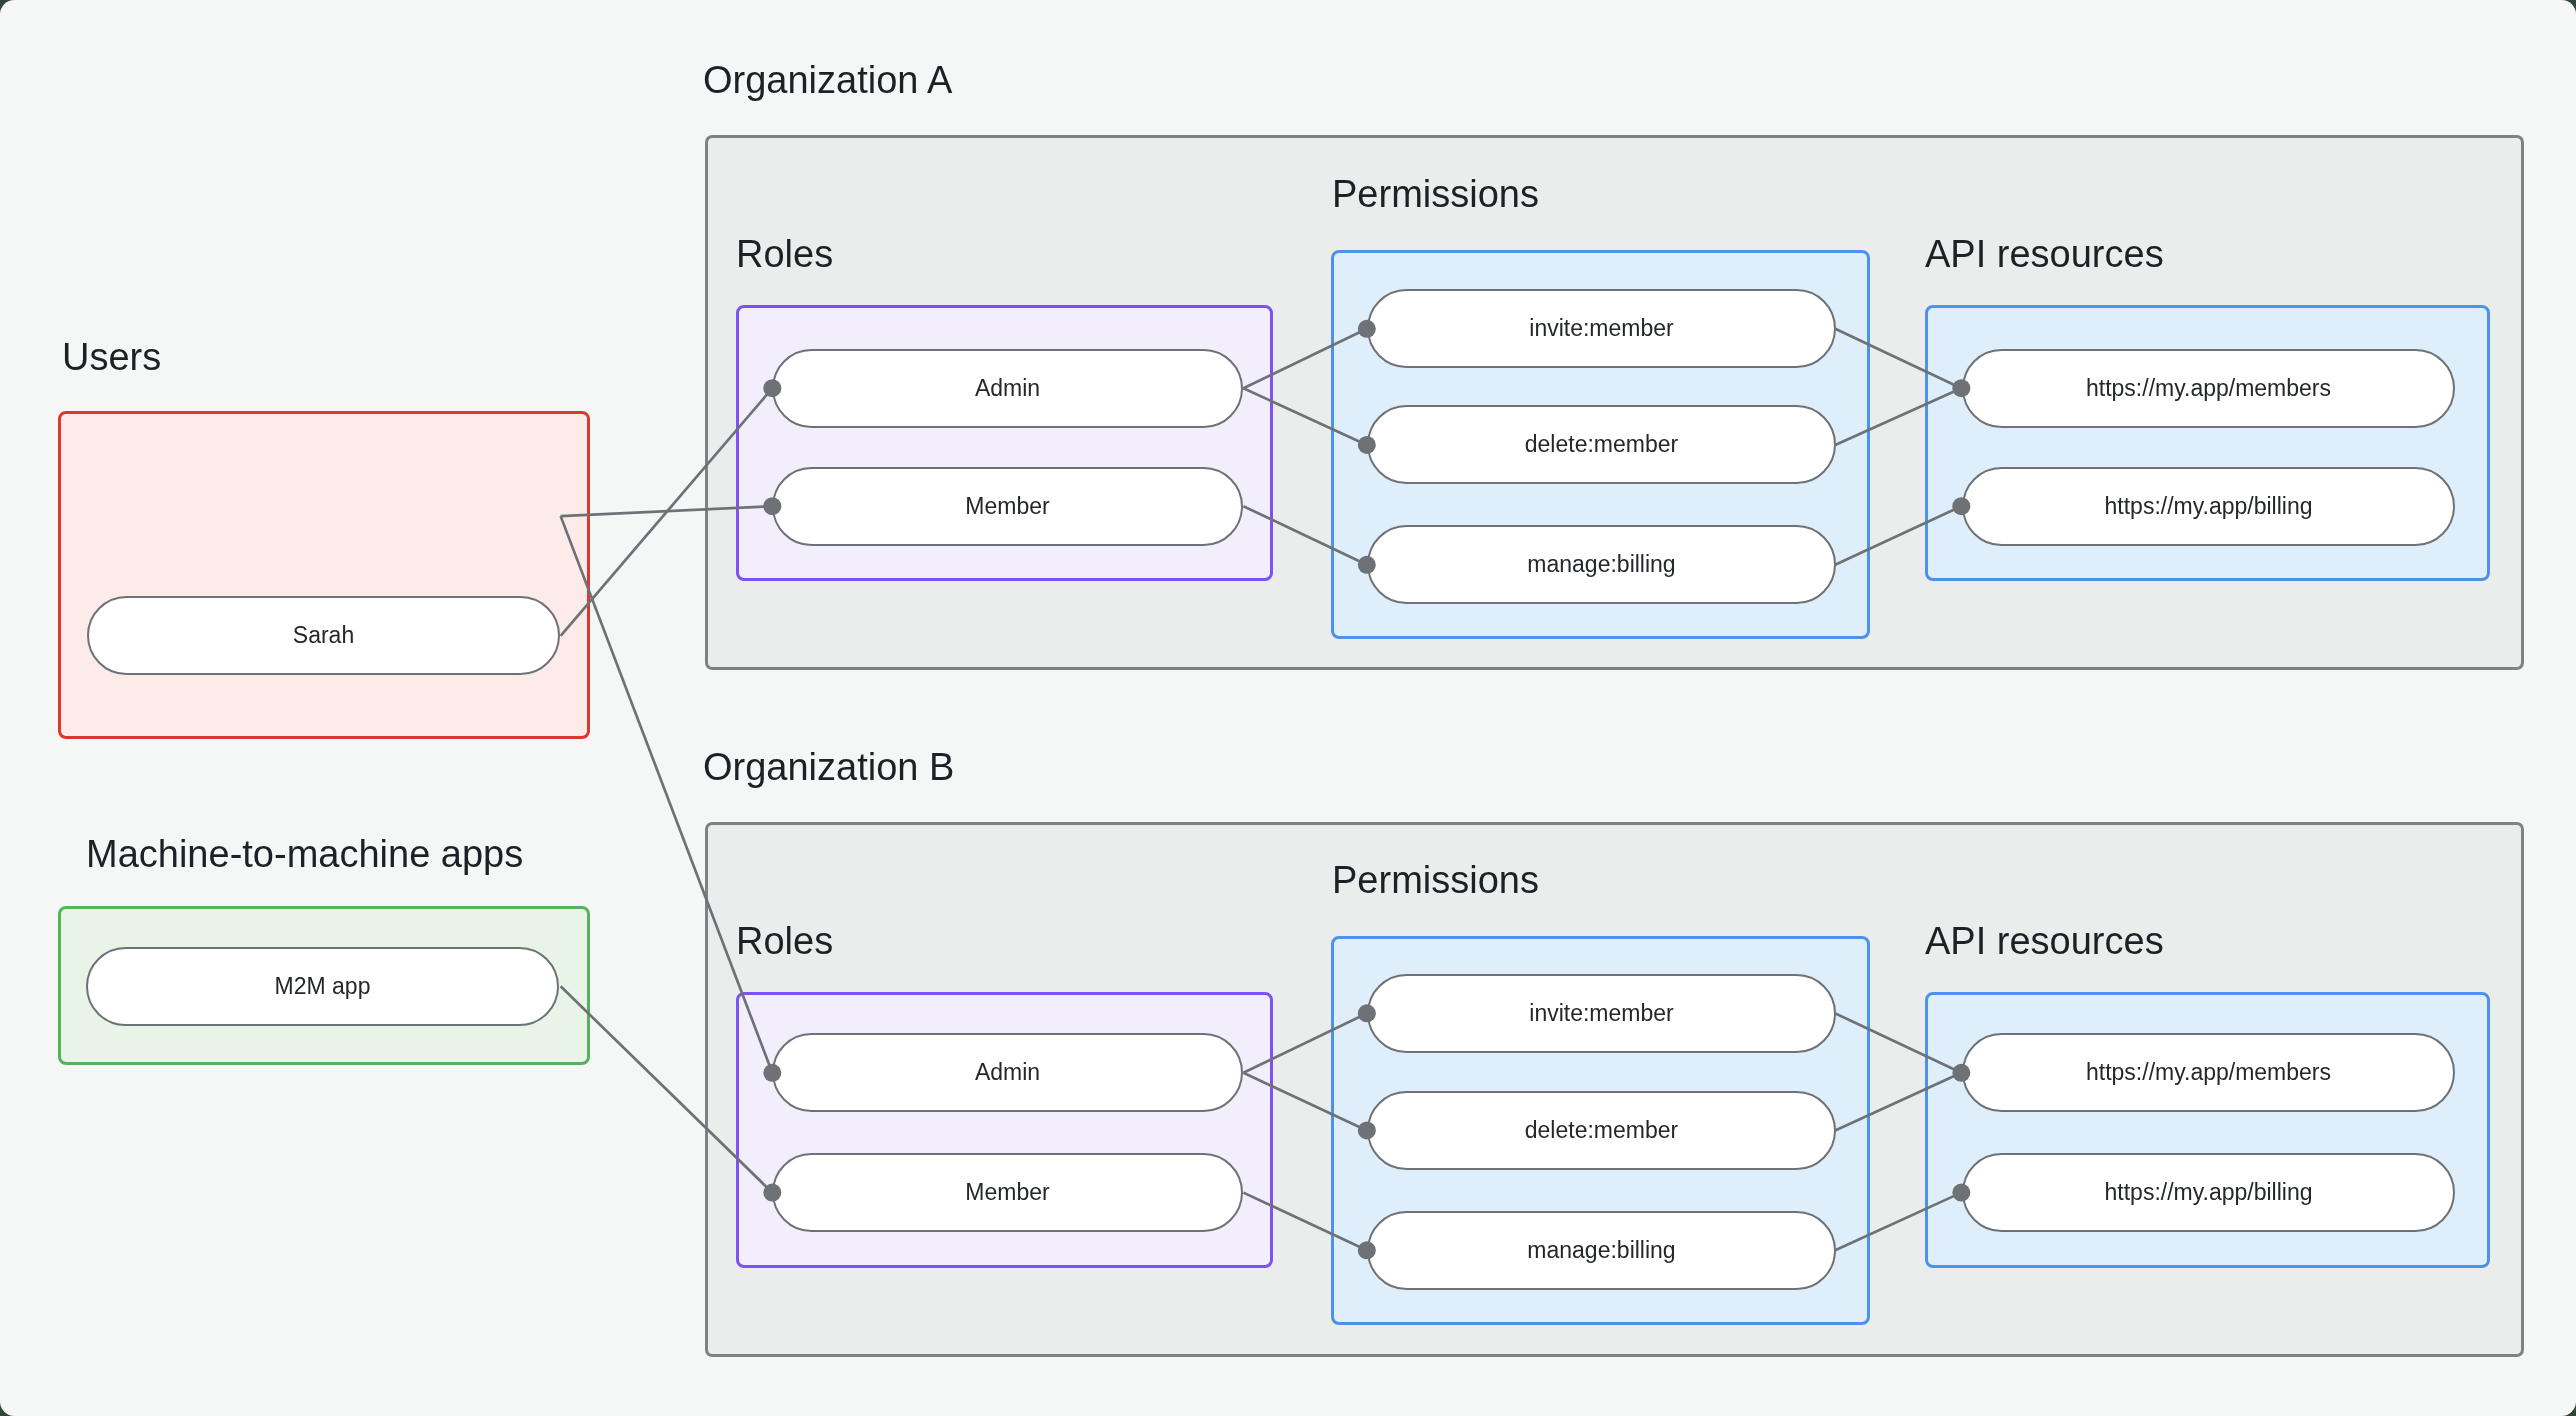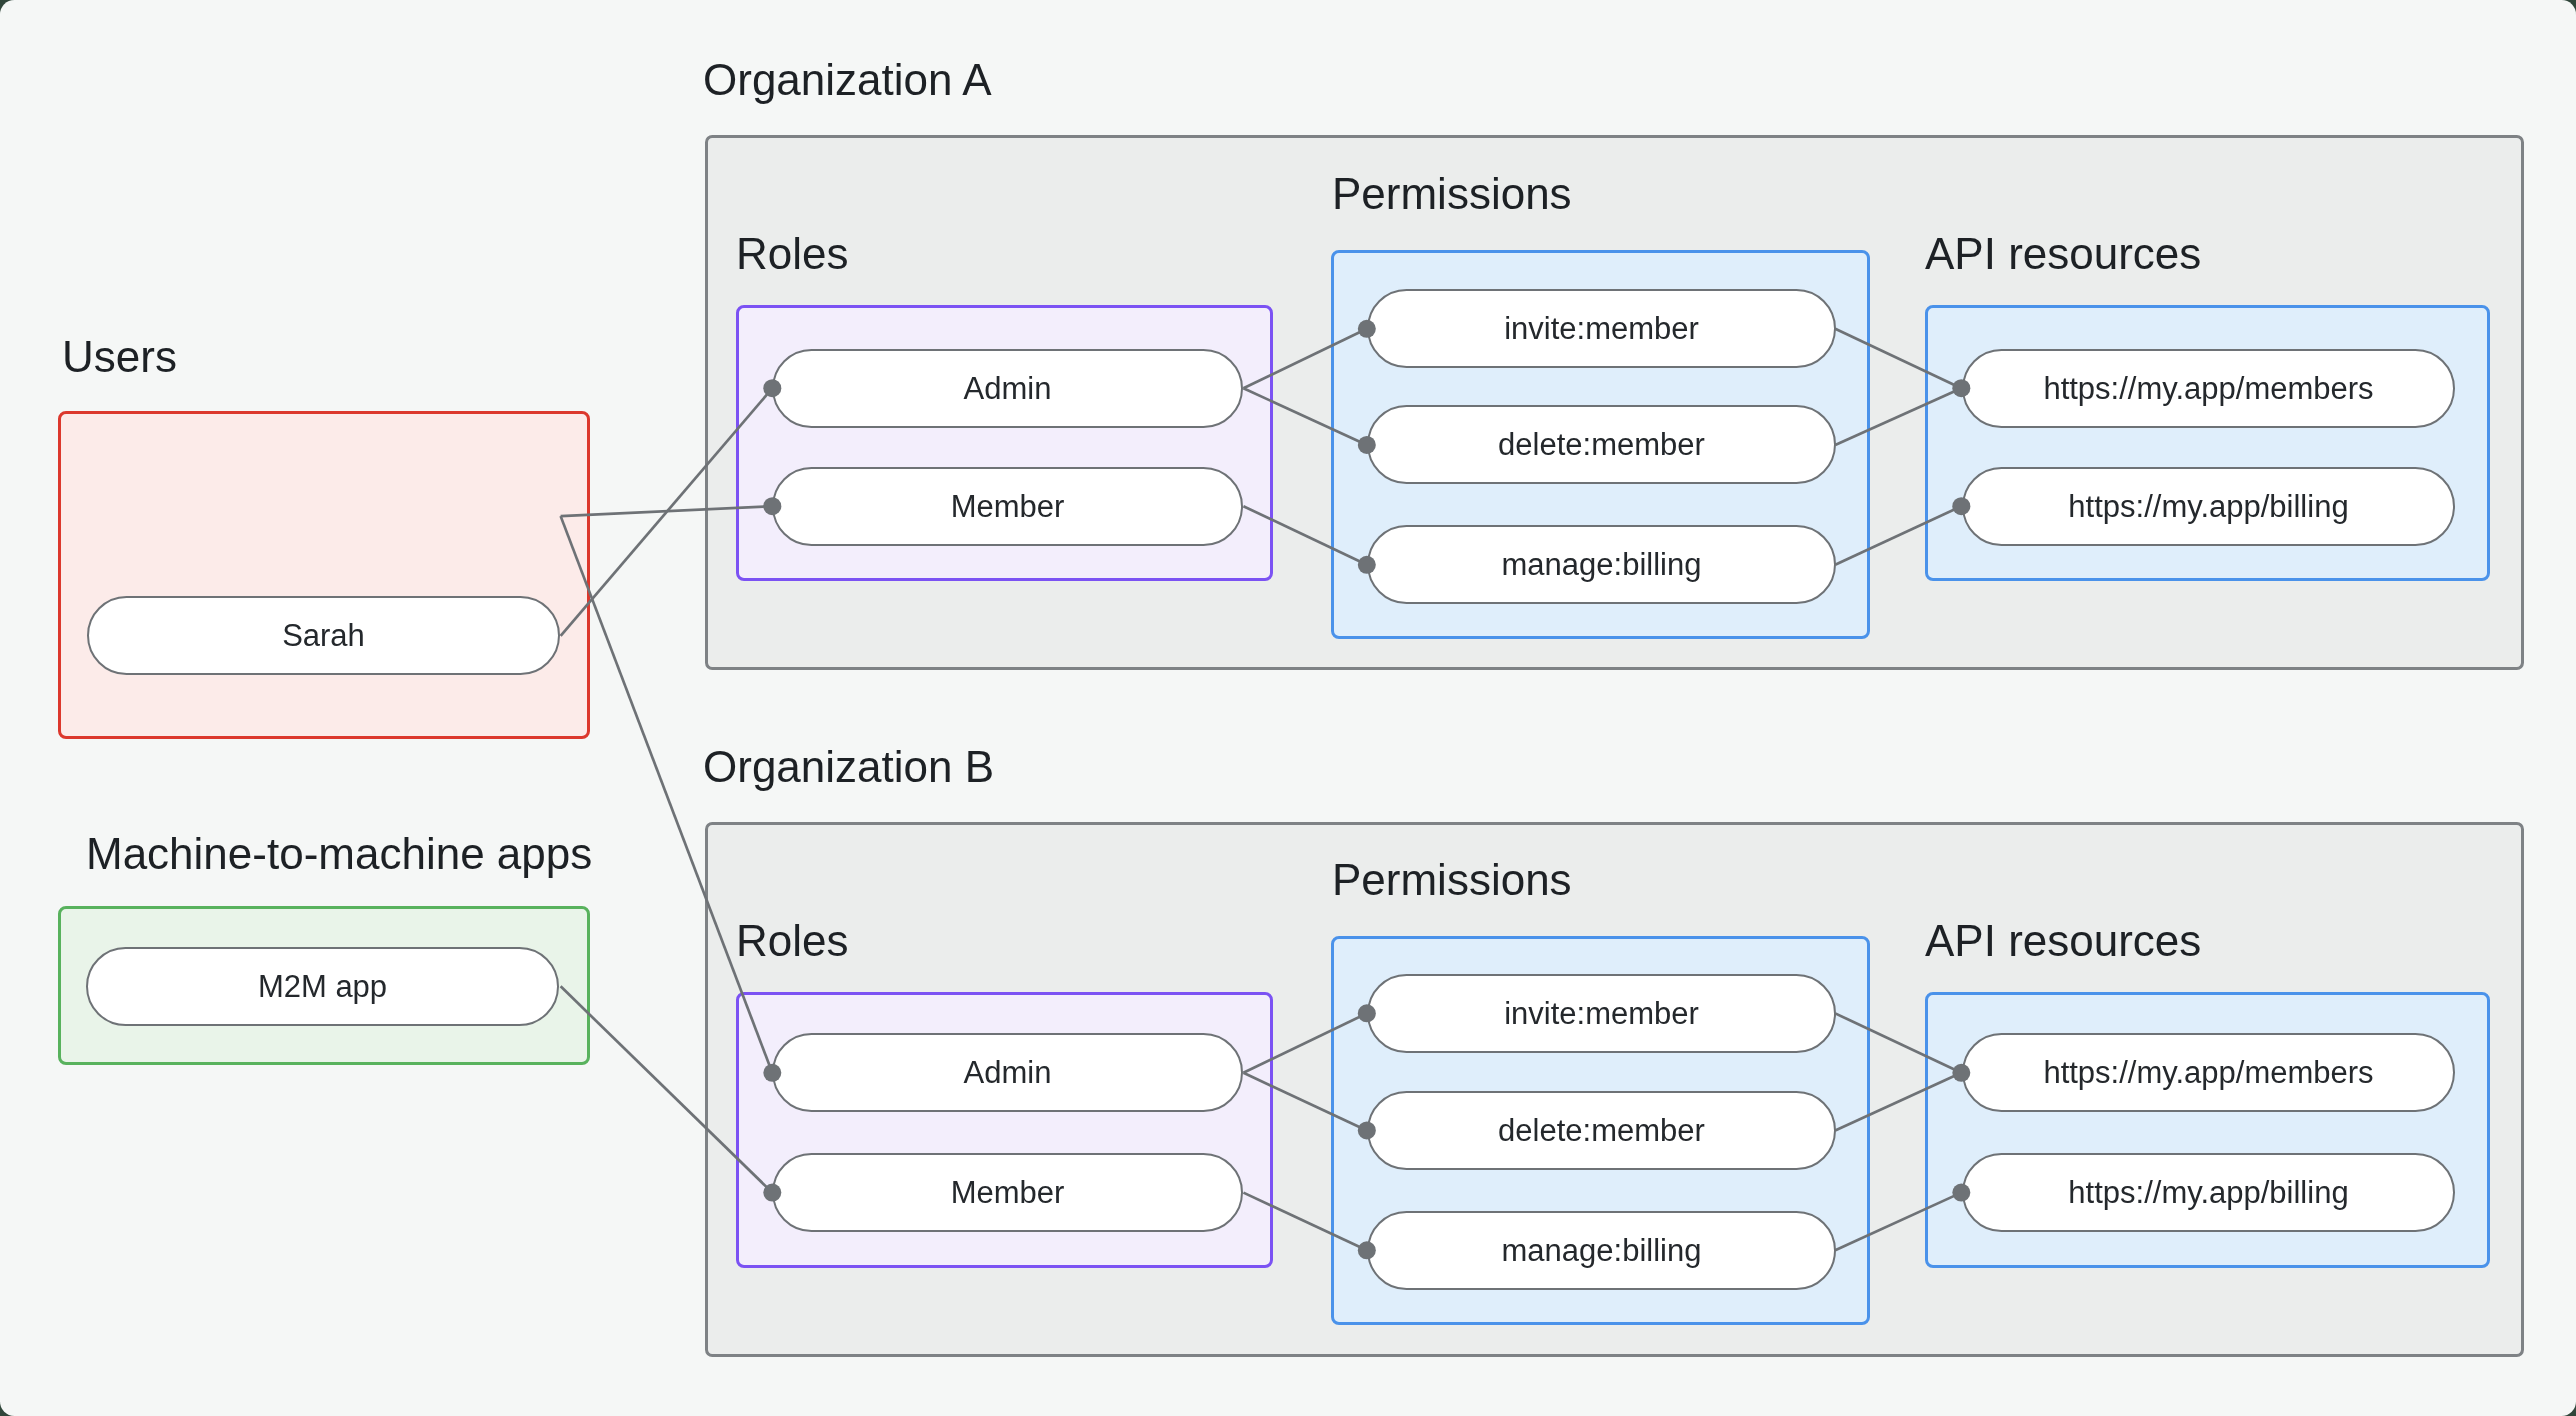--- a/index.html
+++ b/index.html
@@ -14,29 +14,29 @@
   }
   
   .box{position:absolute;box-sizing:border-box;border-radius:8px;}
   .org-box{background:#ebedec;border:3.6px solid #7e8285;border-radius:7.2px;}
   .users-box{background:#fcebe9;border:3.6px solid #dc382d;}
   .m2m-box{background:#e9f4e9;border:3.6px solid #58b25d;}
   .roles-box{background:#f3eefc;border:3.6px solid #7b52f3;}
   .blue-box{background:#dfeefb;border:3.6px solid #4a92ea;}
   
   .glabel{
-    position:absolute;font-size:44px;line-height:34px;font-weight:500;
+    position:absolute;font-size:38px;line-height:34px;font-weight:500;
     color:#1d2125;white-space:nowrap;
   }
   
   .pill{
     position:absolute;box-sizing:border-box;z-index:5;
     background:#ffffff;border:2.7px solid #6e7276;border-radius:900px;
     display:flex;align-items:center;justify-content:center;
-    font-size:31px;color:#24282c;white-space:nowrap;
+    font-size:23px;color:#24282c;white-space:nowrap;
   }
   svg.lines{position:absolute;left:0;top:0;width:2576px;height:1416px;}
   svg.dots{position:absolute;left:0;top:0;width:2576px;height:1416px;z-index:6;pointer-events:none;}
   svg line{stroke:#6e7276;stroke-width:3;}
   svg circle{fill:#6e7276;}
 </style>
 </head>
 <body>
 
 <div class="canvas">

